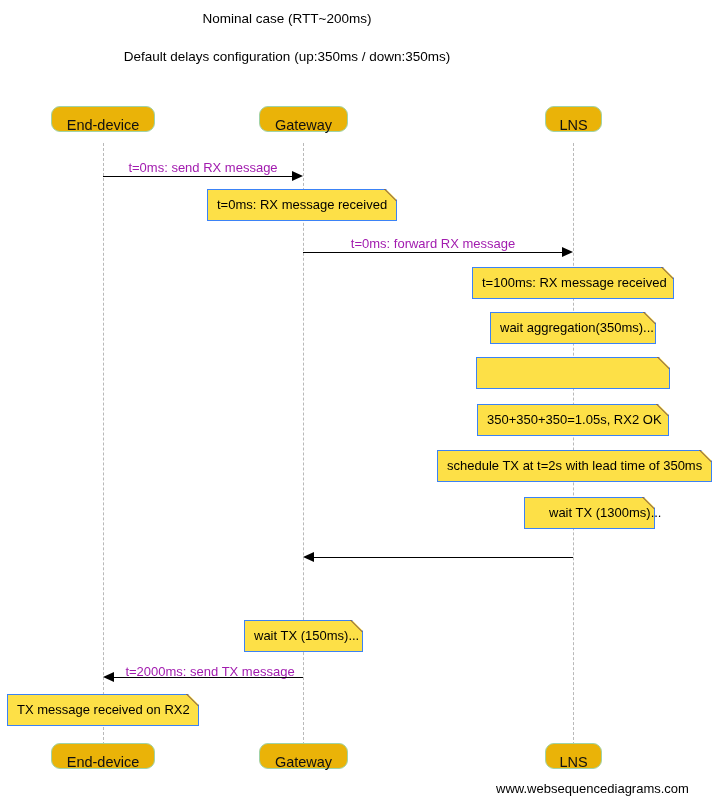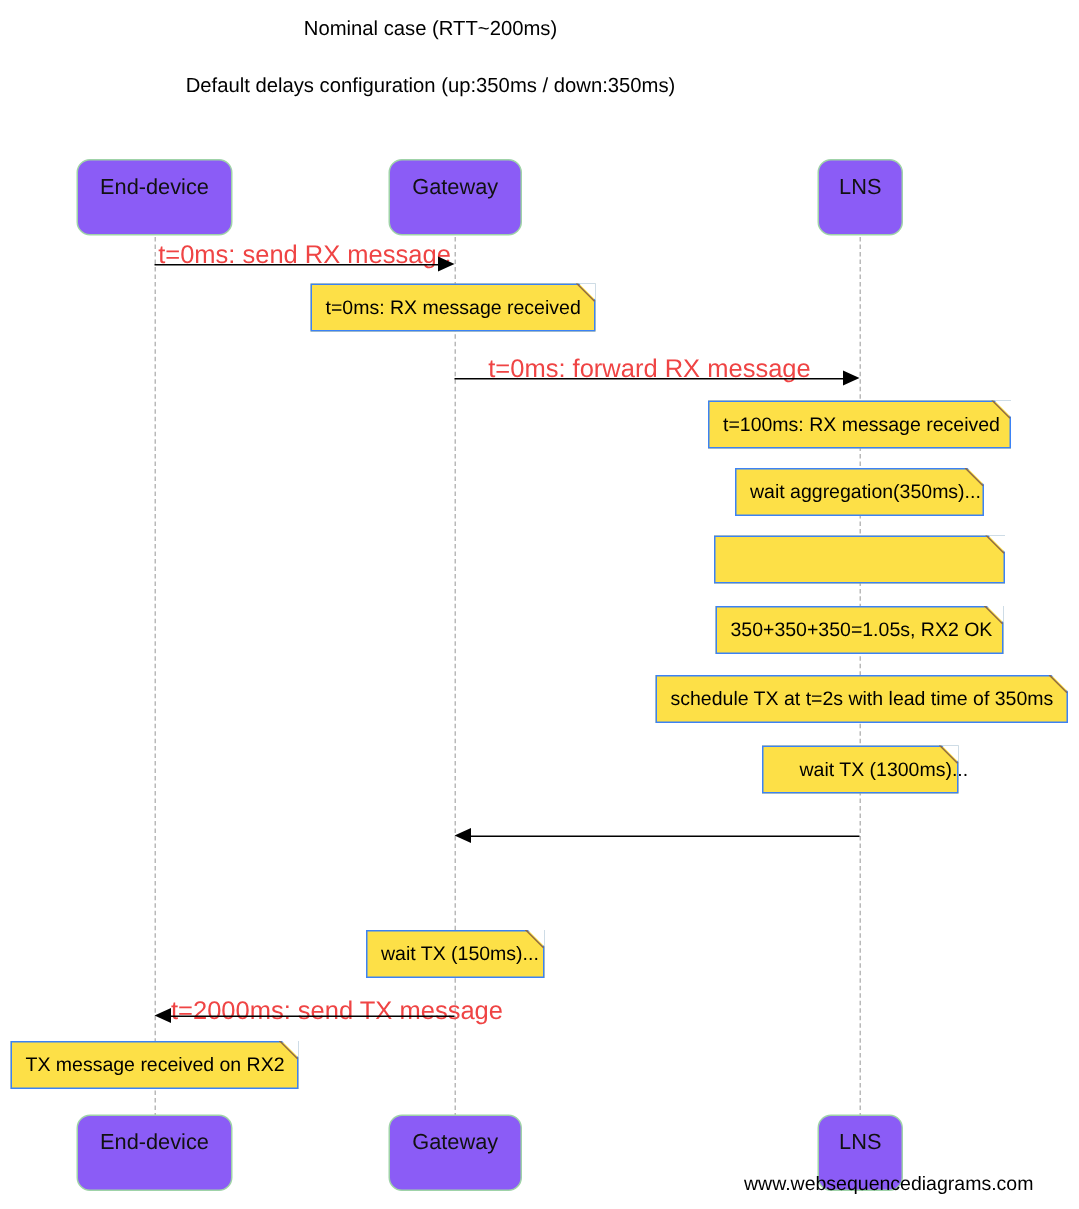--- a/index.html
+++ b/index.html
@@ -39,24 +39,24 @@
   .lifeline {
     position: absolute;
     width: 0px;
     border-left: 1px dashed #b9b9b9;
   }
 
   
   .actor {
     position: absolute;
     box-sizing: border-box;
-    background: #8b5cf6;
+    background: #eab308;
     border: 1px solid #9fd3a8;
     border-radius: 9px;
-    height: 51px;
+    height: 26px;
     line-height: 36px;
     text-align: center;
     font-size: 14.5px;
     color: #111;
     white-space: nowrap;
   }
 
   
   .note {
     position: absolute;
@@ -116,22 +116,22 @@
     border-bottom: 5.5px solid transparent;
     border-left: 11px solid #000;
   }
   .arrow-head.left {
     border-top: 5.5px solid transparent;
     border-bottom: 5.5px solid transparent;
     border-right: 11px solid #000;
   }
   .arrow-label {
     position: absolute;
-    font-size: 17px;
-    color: #ef4444;
+    font-size: 13px;
+    color: #a21caf;
     white-space: nowrap;
     text-align: center;
   }
 
   
   #watermark {
     position: absolute;
     font-size: 13px;
     color: #000;
     white-space: nowrap;
@@ -193,21 +193,21 @@
     <span class="fold"></span>
     <span class="fold-line"></span>
   </div>
 
   <div class="note" style="left:437px; top:450px; width:275px;">
     <span>schedule TX at t=2s with lead time of 350ms</span>
     <span class="fold"></span>
     <span class="fold-line"></span>
   </div>
 
-  <div class="note" style="left:508px; top:497px; width:131px;padding-left:24px;">
+  <div class="note" style="left:524px; top:497px; width:131px;padding-left:24px;">
     <span>wait TX (1300ms)...</span>
     <span class="fold"></span>
     <span class="fold-line"></span>
   </div>
 
   <div class="arrow-line" style="left:313px; top:557px; width:260px;"></div>
   <div class="arrow-head left" style="left:303px; top:552px;"></div>
 
 
   <div class="note" style="left:244px; top:620px; width:119px;">

